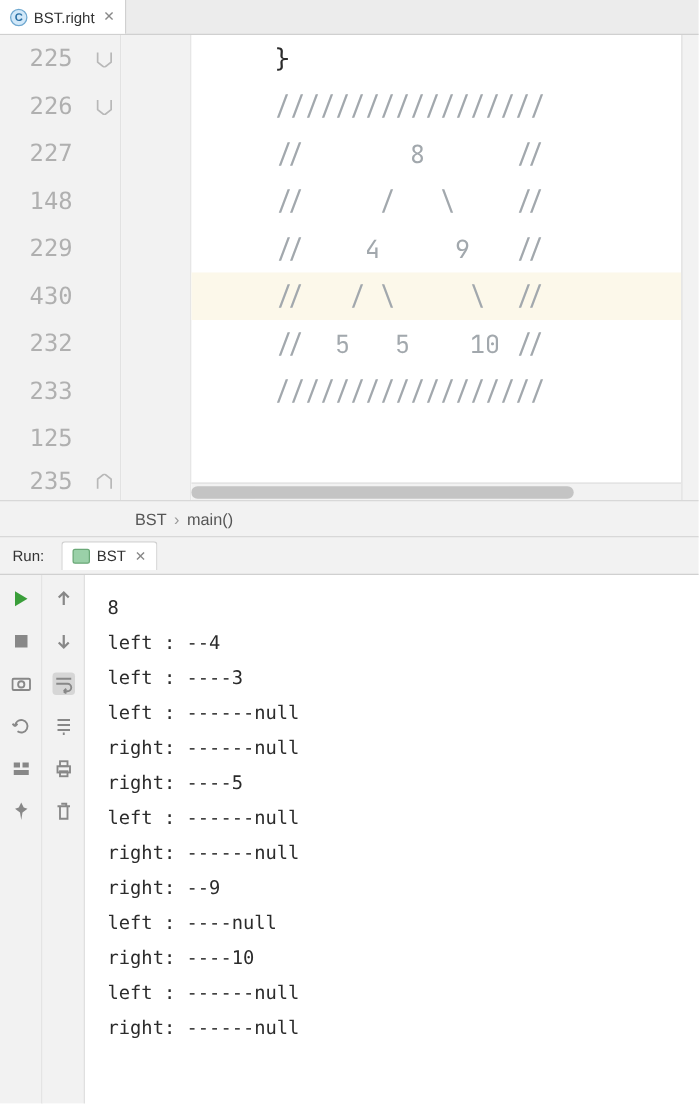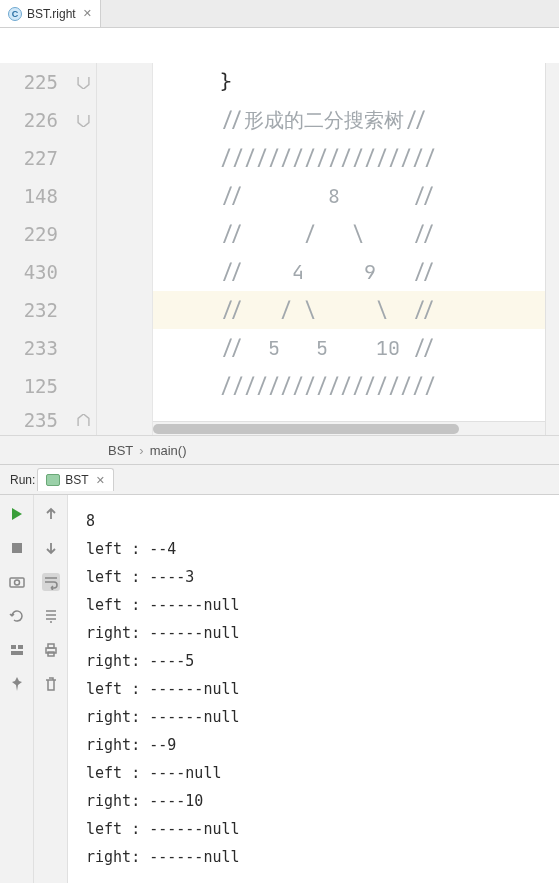--- a/index.html
+++ b/index.html
@@ -39,21 +39,20 @@
   justify-content: center;
   color: #2a6fa3;
   font-size: 9px;
   font-weight: bold;
 }
 .tab-close { color: #888; font-size: 11px; margin-left: 2px; cursor: pointer; }
 .editor-area {
   display: flex;
   height: 372px;
   position: relative;
-  margin-top: 35px;
 }
 .gutter {
   width: 97px;
   background: #f2f2f2;
   display: flex;
   flex-direction: column;
   font-family: Menlo, Monaco, monospace;
   font-size: 19px;
   color: #b0b0b0;
   border-right: 1px solid #e2e2e2;
@@ -136,21 +135,21 @@
 }
 .bc-sep { color: #9a9a9a; }
 .run-header {
   height: 30px;
   background: #f2f2f2;
   border-bottom: 1px solid #d0d0d0;
   display: flex;
   align-items: center;
   padding-left: 10px;
   font-size: 12px;
-  gap: 2px;
+  gap: 14px;
 }
 .run-tab {
   display: flex;
   align-items: center;
   gap: 5px;
   background: #fff;
   border: 1px solid #d0d0d0;
   border-bottom: none;
   padding: 4px 8px;
   border-radius: 3px 3px 0 0;
@@ -234,21 +233,20 @@
       <div class="gutter-row">125</div>
       <div class="gutter-row">235<span class="fold-mark">
           <svg viewBox="0 0 12 12">
             <path d="M1 11 L1 4 L6 0 L11 4 L11 11" fill="none" stroke="#b8b8b8" stroke-width="1.3"></path>
           </svg>
         </span></div>
     </div>
   <div class="marker-strip"></div>
   <div class="code-col" id="codecol">
     <div class="code-line brace">}</div>
-      <div class="code-line">//形成的二分搜索树//</div>
       <div class="code-line">//////////////////</div>
       <div class="code-line">//       8      //</div>
       <div class="code-line">//     /   \    //</div>
       <div class="code-line">//    4     9   //</div>
       <div class="code-line hl">//   / \     \  //</div>
       <div class="code-line">//  5   5    10 //</div>
       <div class="code-line">//////////////////</div>
       <div class="code-line"></div>
       <div class="scroll-h">
       <div class="scroll-thumb"></div>

